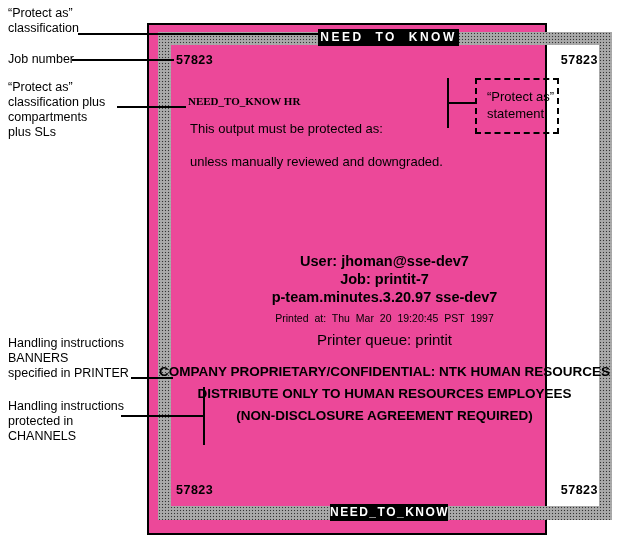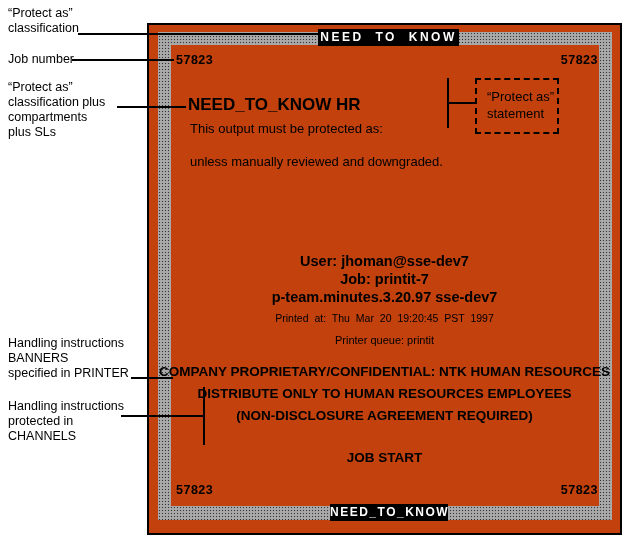--- a/index.html
+++ b/index.html
@@ -7,51 +7,51 @@
     position:relative;width:636px;height:543px;background:#fff;
     font-family:"Liberation Sans",sans-serif;color:#000;overflow:hidden;
   }
   
   .ann{position:absolute;font-size:12.5px;line-height:15px;white-space:nowrap;}
   
   .hline{position:absolute;height:2px;background:#000;}
   .vline{position:absolute;width:2px;background:#000;}
   
   .page{
-    position:absolute;left:147px;top:23px;width:475px;height:512px;
-    border:2px solid #000;box-sizing:border-box;background:#c2410c;
+    position:absolute;left:147px;top:23px;width:400px;height:512px;
+    border:2px solid #000;box-sizing:border-box;background:#ec4899;
   }
   .page *{position:absolute;}
   .stipple{
     background-color:#fff;
     background-image:
       radial-gradient(circle,#333 0.9px,transparent 1.05px),
       radial-gradient(circle,#333 0.9px,transparent 1.05px);
     background-size:3px 3px;
     background-position:0 0,1.5px 1.5px;
   }
   .banner{
     background:#000;color:#fff;font-weight:bold;font-size:12px;
     line-height:17px;text-align:center;white-space:nowrap;
   }
   .banner.top{letter-spacing:2.5px;word-spacing:6px;}
   .banner.bottom{letter-spacing:1.5px;}
   .jobnum{font-weight:bold;font-size:12.5px;letter-spacing:0.5px;}
   .p-intro,.p-outro{font-size:13px;white-space:nowrap;margin-top:40px;}
-  .p-class{font-weight:bold;font-size:17px;white-space:nowrap;}
+  .p-class{font-weight:bold;font-size:11px;white-space:nowrap;font-family:Liberation Serif, serif;}
   .callout{
     width:84px;height:56px;border:2px dashed #000;box-sizing:border-box;
     font-size:13px;line-height:17px;padding:8px 0 0 10px;
   }
   .callout div{position:static;}
   .center-block{left:0;width:471px;text-align:center;}
   .center-block div{position:static;}
   .ji-bold{font-weight:bold;font-size:14.5px;line-height:18px;}
   .ji-small{font-size:10.5px;line-height:13px;margin-top:6px;word-spacing:3px;}
-  .ji-queue{font-size:11px;line-height:16px;margin-top:7px;}
+  .ji-queue{font-size:15px;line-height:16px;margin-top:7px;}
   .handling div{position:static;font-weight:bold;font-size:13.5px;line-height:14px;margin-bottom:8px;white-space:nowrap;}
   .jobstart{left:0;width:471px;text-align:center;font-weight:bold;font-size:13.5px;}
 </style>
 </head>
 <body>
 
 <div class="canvas">
 
   <div class="ann" style="left:8px;top:6px">
     <div>“Protect as”</div>
@@ -117,21 +117,20 @@
     </div>
 
     <div class="center-block handling" style="top:340px">
       <div>COMPANY PROPRIETARY/CONFIDENTIAL: NTK HUMAN RESOURCES</div>
       <div>DISTRIBUTE ONLY TO HUMAN RESOURCES EMPLOYEES</div>
       <div>(NON-DISCLOSURE AGREEMENT REQUIRED)</div>
     </div>
 
     <div class="vline" style="left:54px;top:362px;height:58px"></div>
 
-    <div class="jobstart" style="top:425px">JOB START</div>
   </div>
 
   <div class="hline" style="left:78px;top:33px;width:240px"></div>
   <div class="hline" style="left:72px;top:59px;width:102px"></div>
   <div class="hline" style="left:117px;top:106px;width:69px"></div>
   <div class="hline" style="left:131px;top:377px;width:42px"></div>
   <div class="hline" style="left:121px;top:415px;width:84px"></div>
 
 </div>
 

